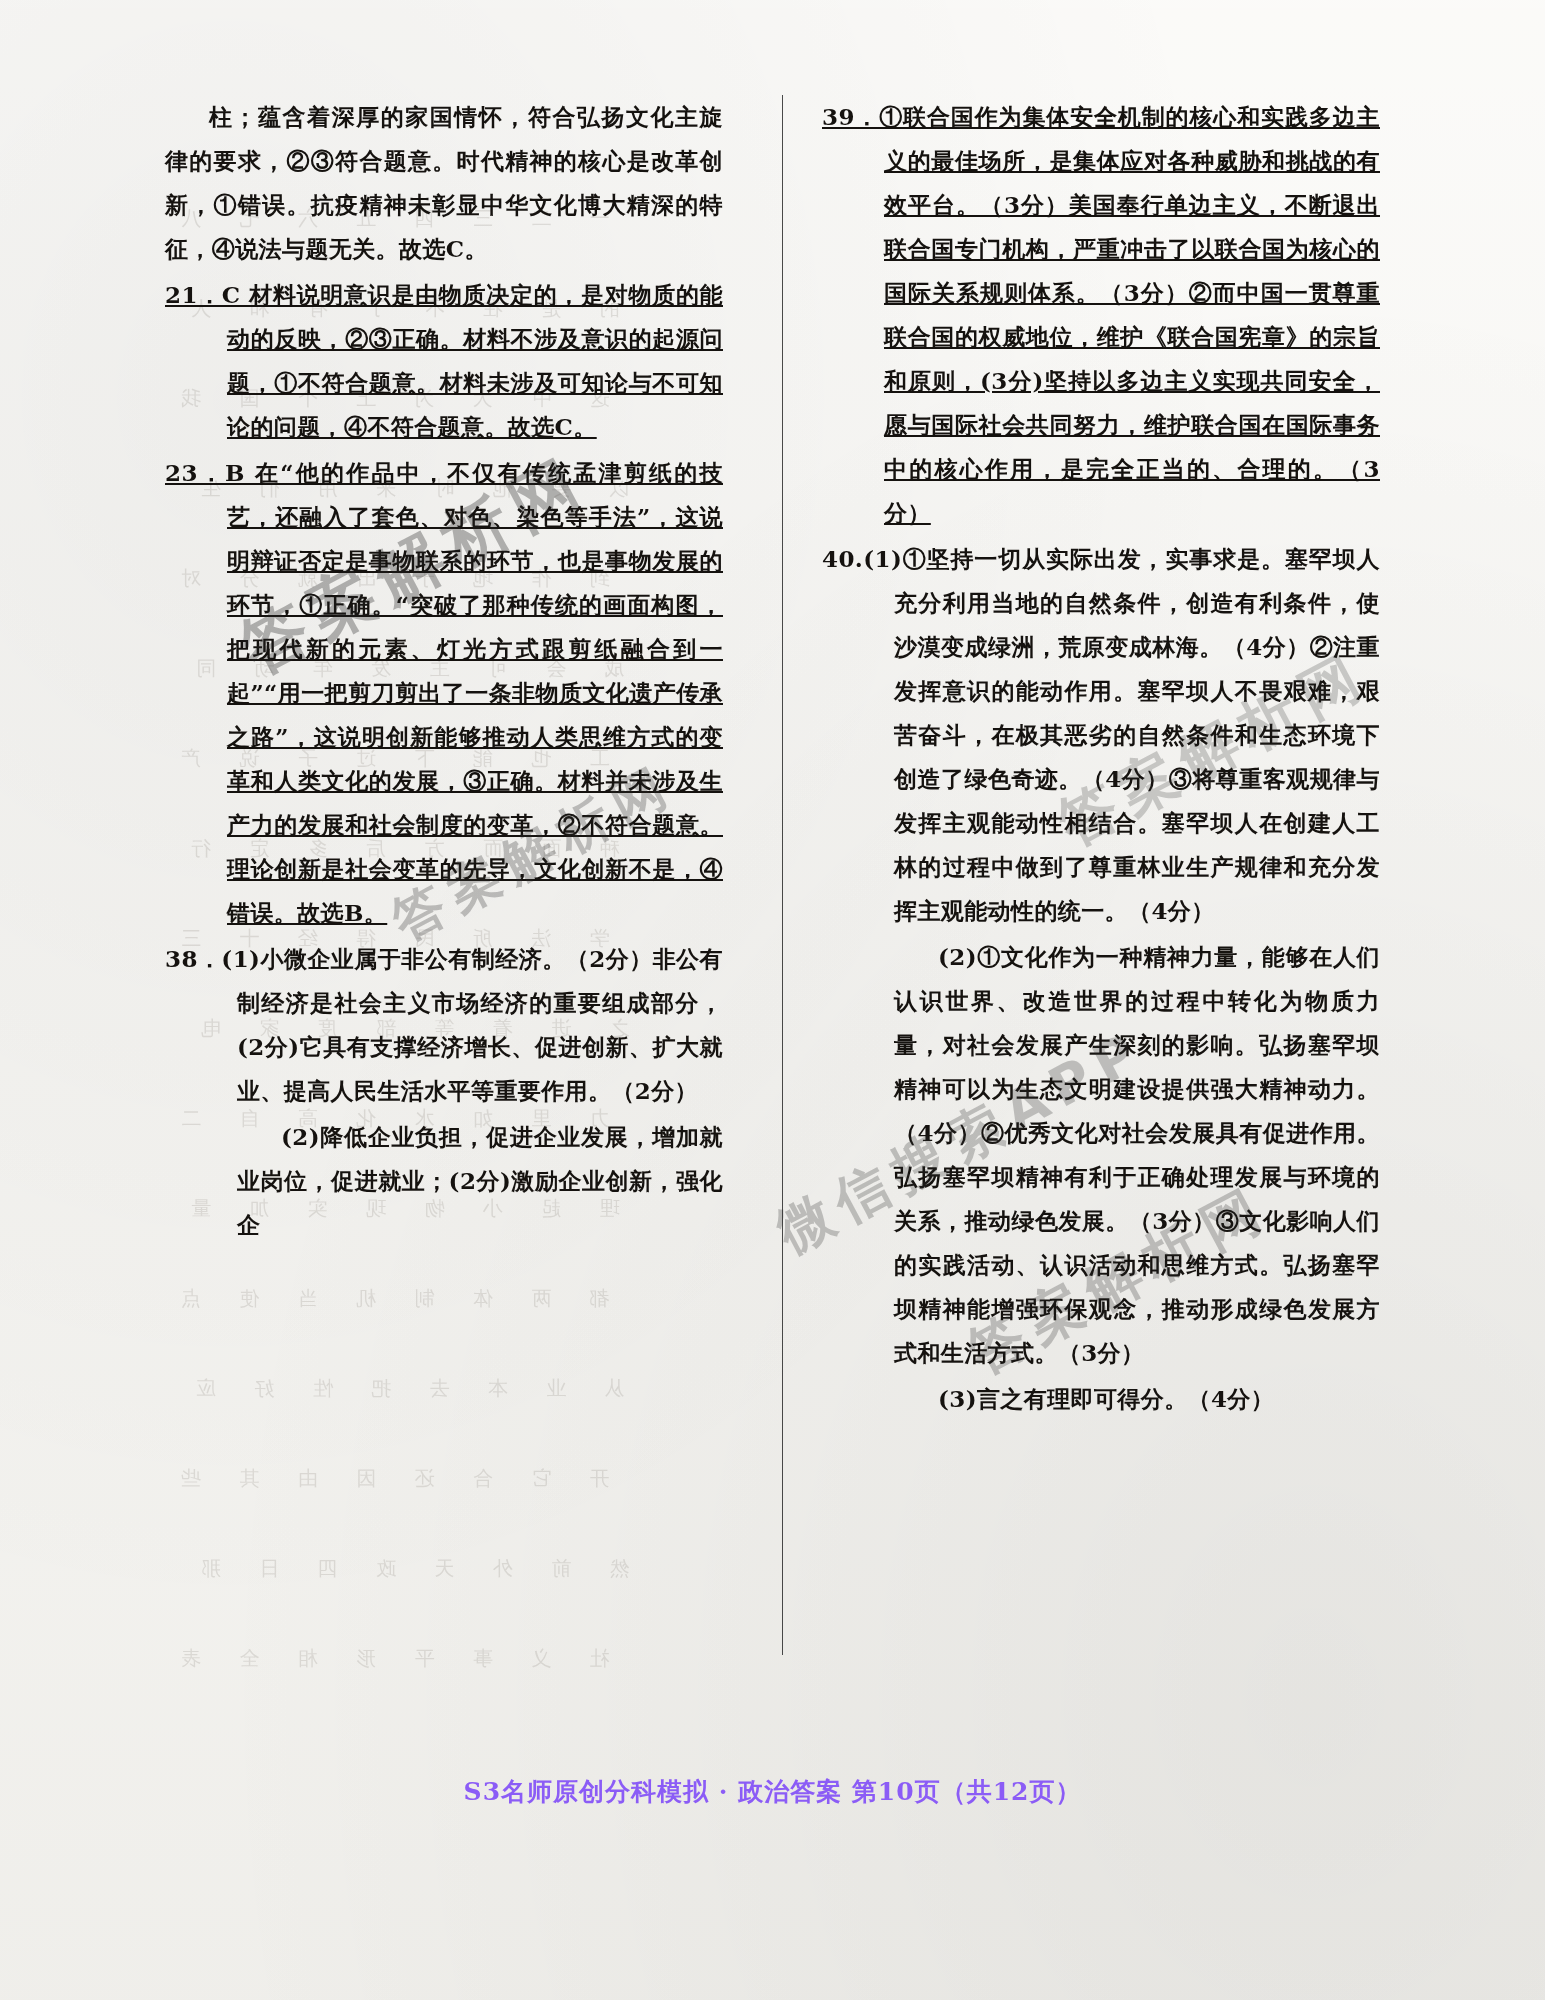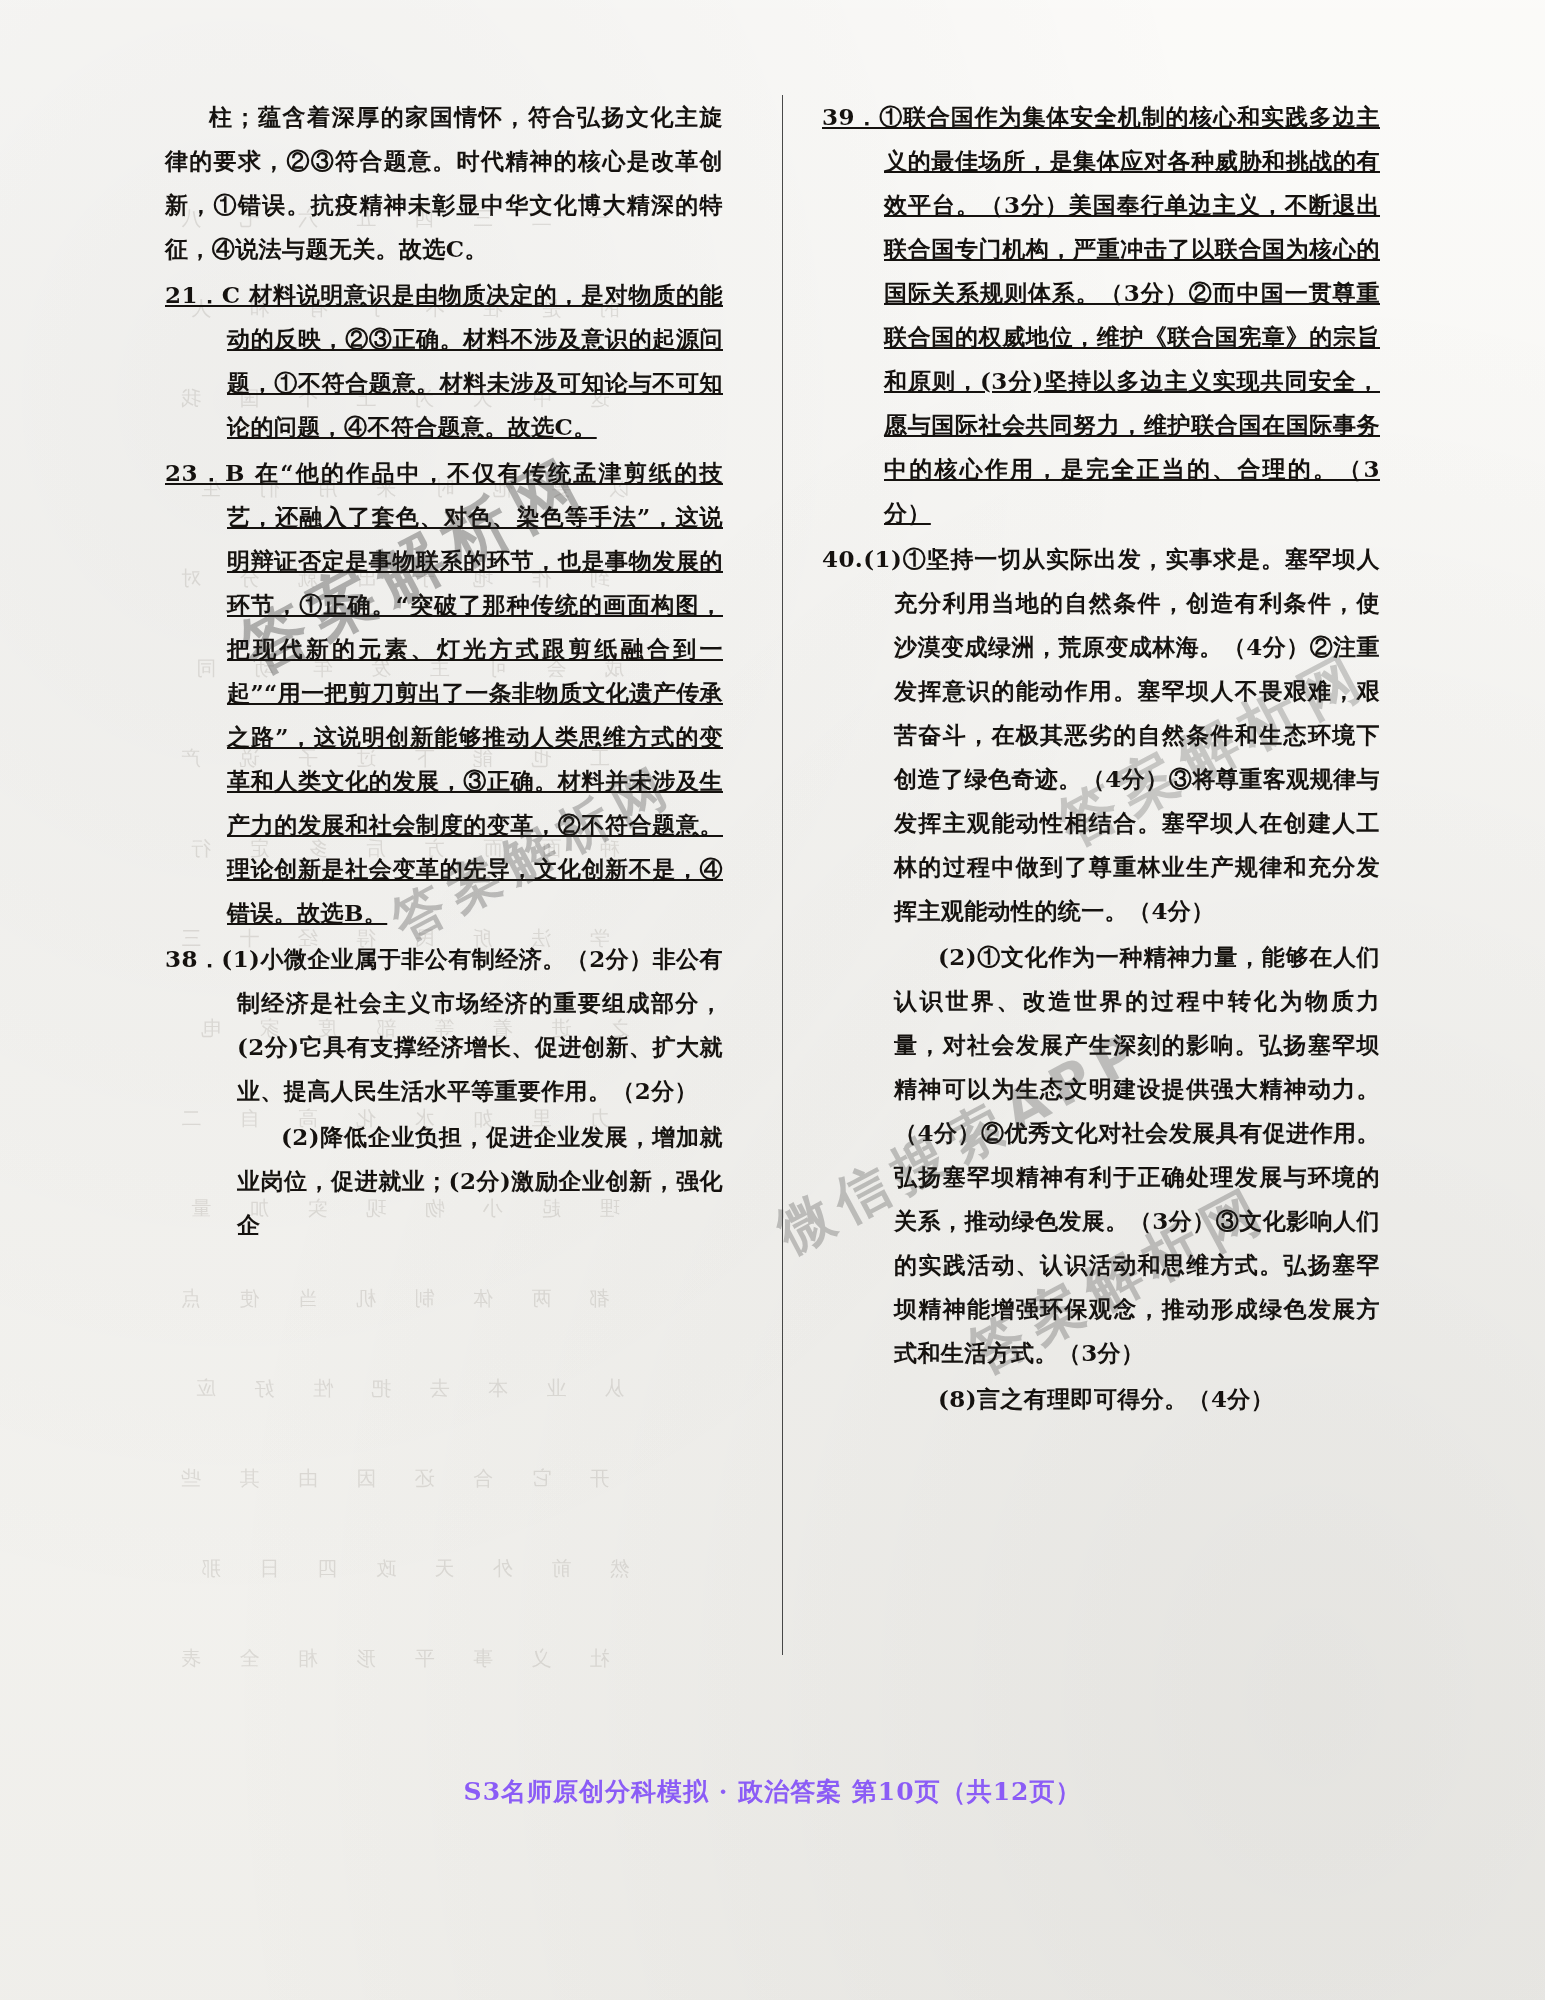--- a/index.html
+++ b/index.html
@@ -174,21 +174,21 @@
         <p class="para hang2">38．(1)小微企业属于非公有制经济。（2分）非公有制经济是社会主义市场经济的重要组成部分，(2分)它具有支撑经济增长、促进创新、扩大就业、提高人民生活水平等重要作用。（2分）</p>
         <p class="para sub2">(2)降低企业负担，促进企业发展，增加就业岗位，促进就业；(2分)激励企业创新，强化企</p>
       </div>
 
       <div class="divider"></div>
 
       <div class="col col-right">
         <p class="para hang">39．①联合国作为集体安全机制的核心和实践多边主义的最佳场所，是集体应对各种威胁和挑战的有效平台。（3分）美国奉行单边主义，不断退出联合国专门机构，严重冲击了以联合国为核心的国际关系规则体系。（3分）②而中国一贯尊重联合国的权威地位，维护《联合国宪章》的宗旨和原则，(3分)坚持以多边主义实现共同安全，愿与国际社会共同努力，维护联合国在国际事务中的核心作用，是完全正当的、合理的。（3分）</p>
         <p class="para hang2">40.(1)①坚持一切从实际出发，实事求是。塞罕坝人充分利用当地的自然条件，创造有利条件，使沙漠变成绿洲，荒原变成林海。（4分）②注重发挥意识的能动作用。塞罕坝人不畏艰难，艰苦奋斗，在极其恶劣的自然条件和生态环境下创造了绿色奇迹。（4分）③将尊重客观规律与发挥主观能动性相结合。塞罕坝人在创建人工林的过程中做到了尊重林业生产规律和充分发挥主观能动性的统一。（4分）</p>
         <p class="para sub2">(2)①文化作为一种精神力量，能够在人们认识世界、改造世界的过程中转化为物质力量，对社会发展产生深刻的影响。弘扬塞罕坝精神可以为生态文明建设提供强大精神动力。（4分）②优秀文化对社会发展具有促进作用。弘扬塞罕坝精神有利于正确处理发展与环境的关系，推动绿色发展。（3分）③文化影响人们的实践活动、认识活动和思维方式。弘扬塞罕坝精神能增强环保观念，推动形成绿色发展方式和生活方式。（3分）</p>
-        <p class="para sub2">(8)言之有理即可得分。（4分）</p>
+        <p class="para sub2">(3)言之有理即可得分。（4分）</p>
       </div>
 
     </div>
 
     <div class="footer">S3名师原创分科模拟 · 政治答案  第10页（共12页）</div>
 
     <div class="wm wm-1">答案解析网</div>
     <div class="wm wm-2">答案解析网</div>
     <div class="wm wm-3">微信搜索APP</div>
     <div class="wm wm-4">答案解析网</div>

